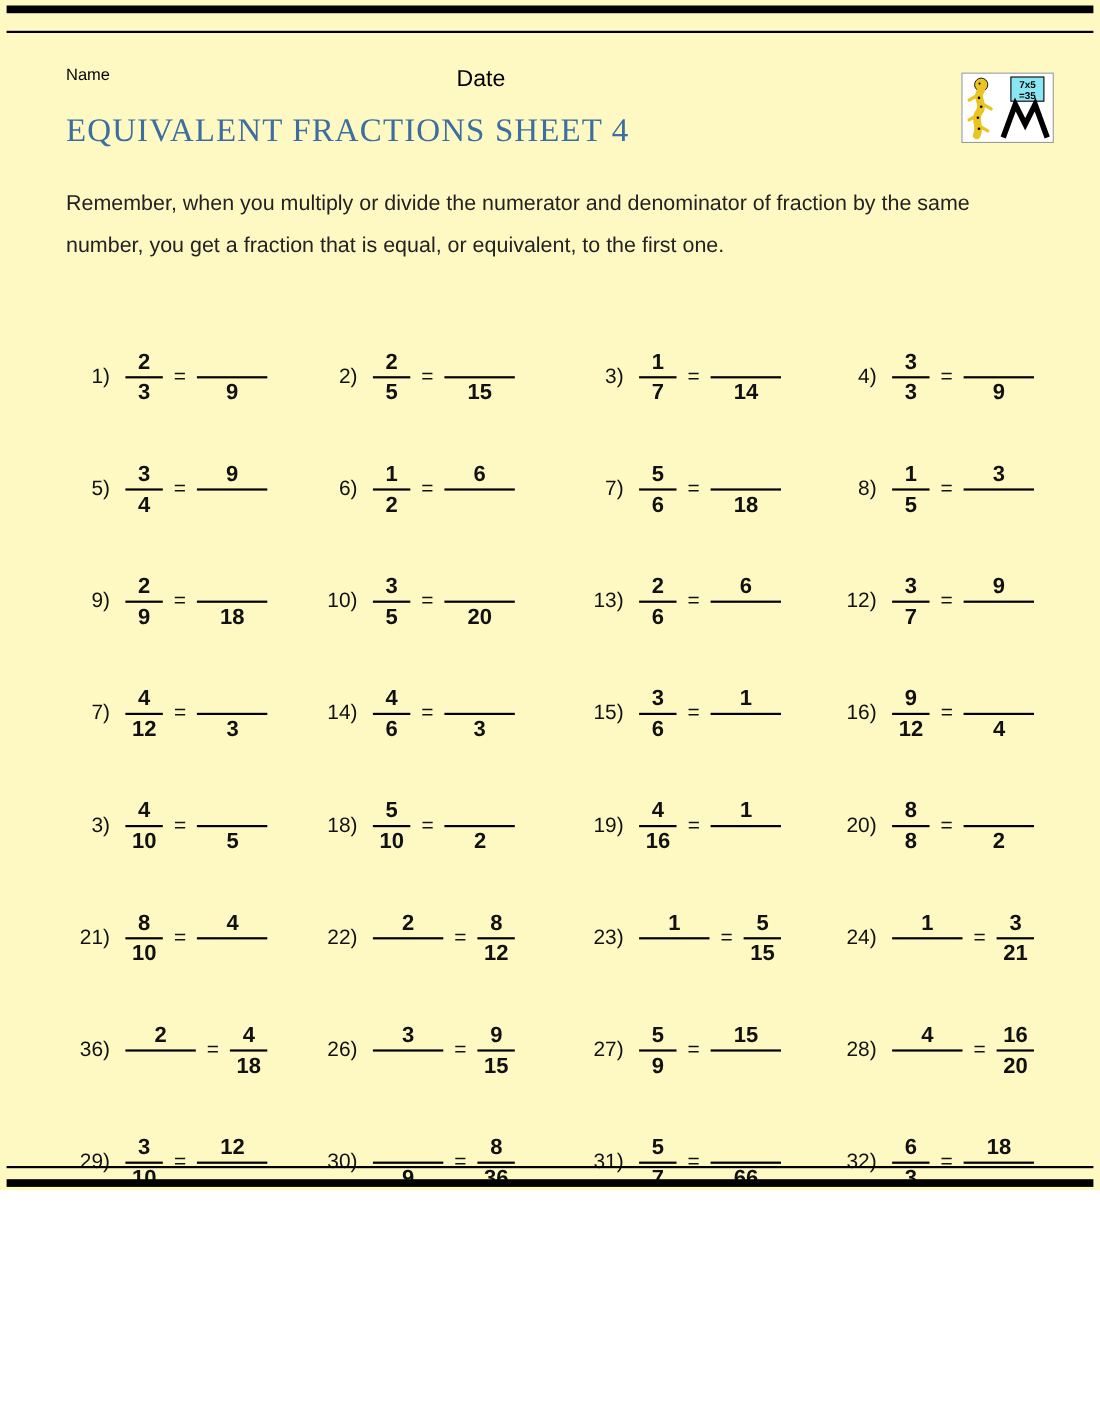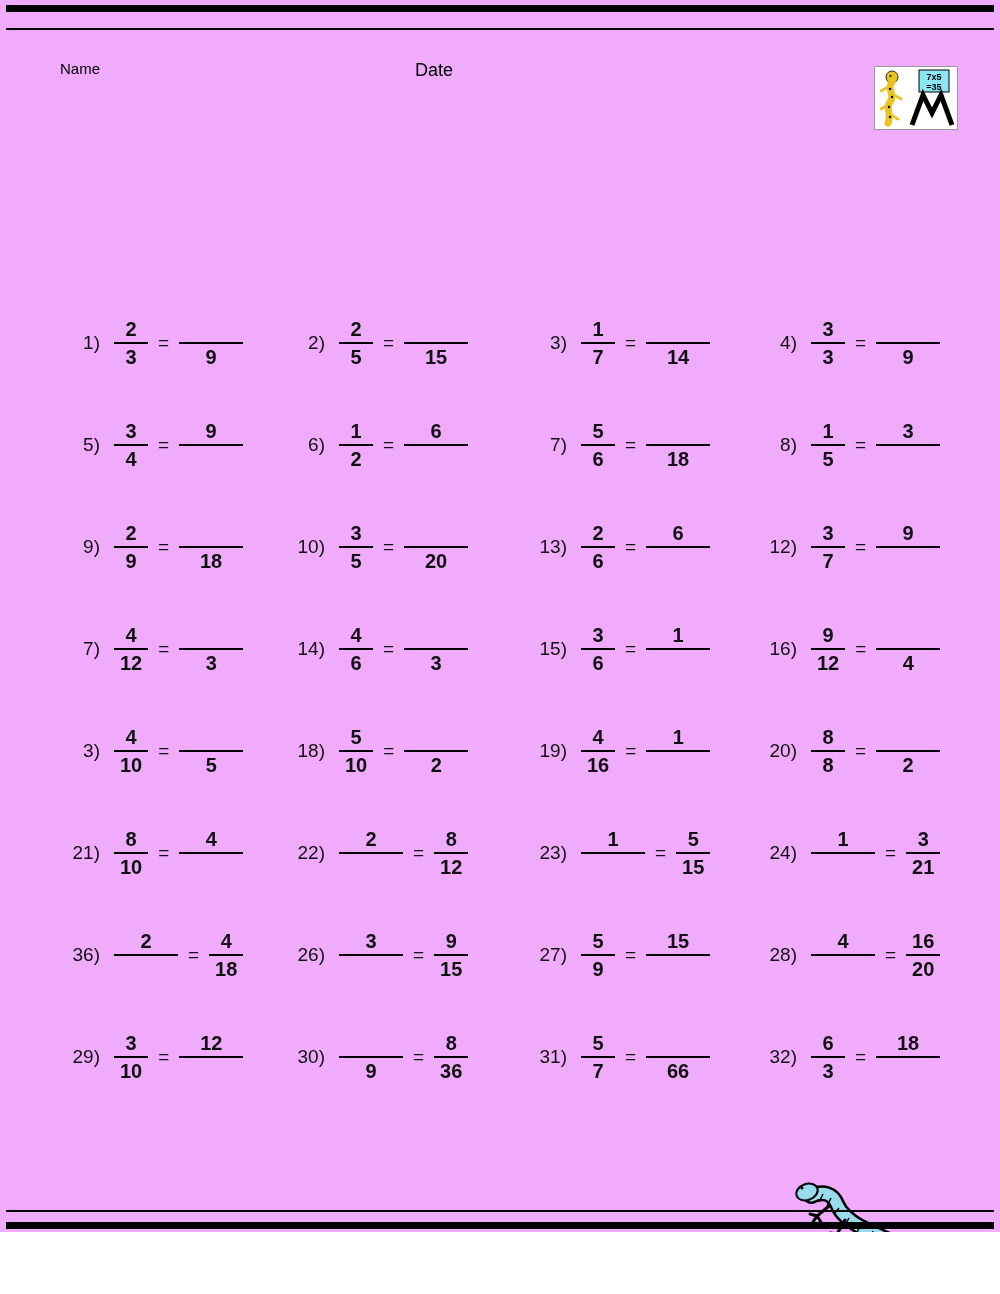--- a/index.html
+++ b/index.html
@@ -1,26 +1,26 @@
 <!DOCTYPE html>
 <html><head>
 <meta charset="utf-8">
 <style>
   * { margin:0; padding:0; box-sizing:border-box; }
   body { background:#fff; font-family:"Liberation Sans", sans-serif; }
-  .page { position:relative; width:1000px; height:1232px; background:#f0abfc; overflow:hidden; }
+  .page { position:relative; width:1000px; height:1082px; background:#fef9c3; overflow:hidden; }
 
   .rule { position:absolute; left:6px; right:6px; background:#000; }
   .rule-top-thick { top:5px; height:7px; }
   .rule-top-thin { top:28px; height:2px; }
   .rule-bottom-thin { bottom:20px; height:2px; }
   .rule-bottom-thick { bottom:3px; height:7px; }
 
   .name-label { position:absolute; left:60px; top:60px; font-size:15px; color:#000; }
-  .date-label { position:absolute; left:415px; top:60px; font-size:18px; color:#000; }
+  .date-label { position:absolute; left:415px; top:60px; font-size:21px; color:#000; }
 
   .header-logo { position:absolute; right:42px; top:66px; width:84px; height:64px;
     border:1px solid #9a9a9a; background:#fff; display:flex; align-items:center; justify-content:center; }
 
   .page-title { position:absolute; left:60px; top:102px; font-family:"Liberation Serif", serif;
     font-size:30px; color:#3c6e9f; letter-spacing:1px; font-weight:normal; }
 
   .instructions { position:absolute; left:60px; top:166px; width:885px;
     font-size:19.5px; line-height:38px; color:#222; }
 
@@ -71,21 +71,23 @@
         <circle cx="14.5" cy="9" r="1" fill="#000"></circle>
         <circle cx="14" cy="22" r="1.2" fill="#000"></circle>
           <circle cx="16" cy="30" r="1.2" fill="#000"></circle>
         <circle cx="13" cy="40" r="1.2" fill="#000"></circle>
           <circle cx="14" cy="50" r="1.2" fill="#000"></circle>
       </g>
       <path d="M36 58 L47 28 L56 46 L65 28 L76 58" fill="none" stroke="#000" stroke-width="5"></path>
     </svg>
   </div>
 
-
+  <h1 class="page-title">EQUIVALENT FRACTIONS SHEET 4</h1>
+
+  <p class="instructions">Remember, when you multiply or divide the numerator and denominator of fraction by the same number, you get a fraction that is equal, or equivalent, to the first one.</p>
 
   <div class="problems-grid">
       <div class="problem">
         <span class="plabel">1)</span>
         <span class="frac">
           <span class="fnum">2</span>
           <span class="fbar"></span>
           <span class="fden">3</span>
         </span>
         <span class="eq">=</span>

